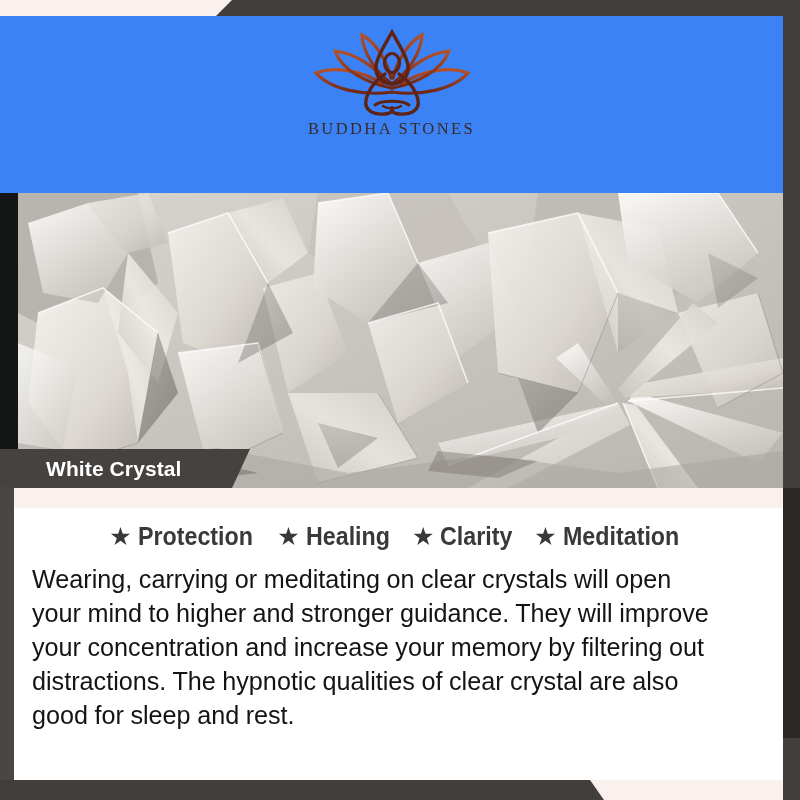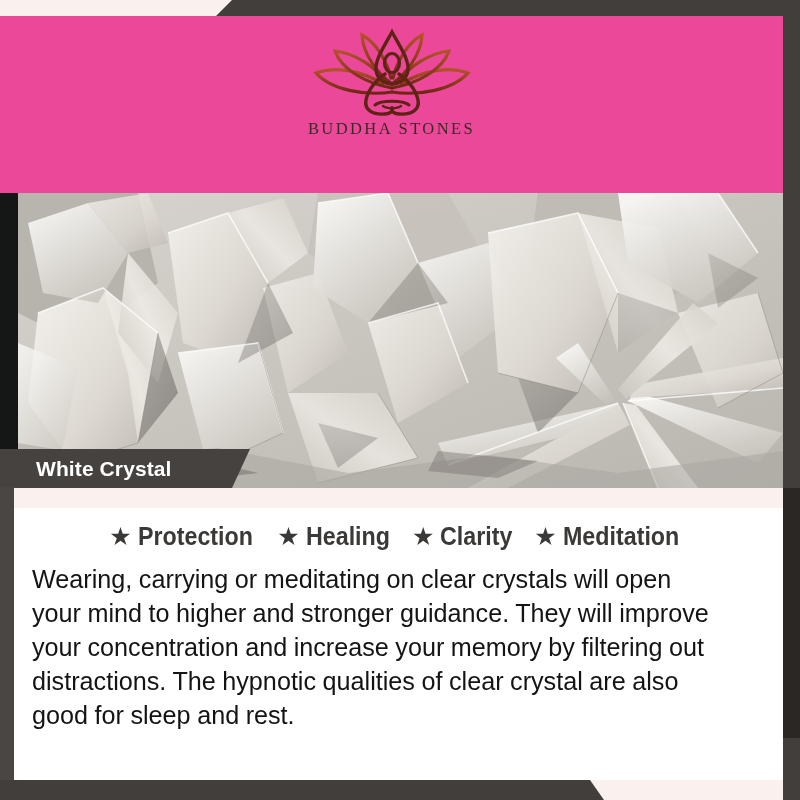--- a/index.html
+++ b/index.html
@@ -69,21 +69,21 @@
     clip-path: polygon(0 0, 590px 0, 604px 20px, 0 20px);
   }
 
   
   .header {
     position: absolute;
     top: 16px;
     left: 0;
     width: 783px;
     height: 177px;
-    background: #ec4899;
+    background: #3b82f6;
     display: flex;
     flex-direction: column;
     align-items: center;
   }
   .logo-wrap {
     margin-top: 10px;
     width: 190px;
     height: 92px;
     display: flex;
     align-items: center;
@@ -149,21 +149,21 @@
     left: 0;
     top: 449px;
     width: 250px;
     height: 39px;
     background: #454240;
     clip-path: polygon(0 0, 250px 0, 232px 39px, 0 39px);
     display: flex;
     align-items: center;
   }
   .caption-text {
-    margin-left: 36px;
+    margin-left: 46px;
     color: #ffffff;
     font-family: "Liberation Sans", sans-serif;
     font-weight: bold;
     font-size: 21px;
     letter-spacing: 0.1px;
     white-space: nowrap;
   }
 
   
   .pink-divider {

